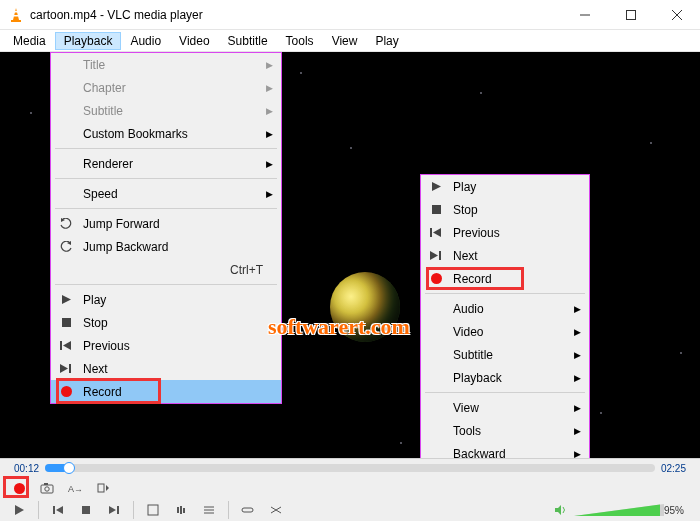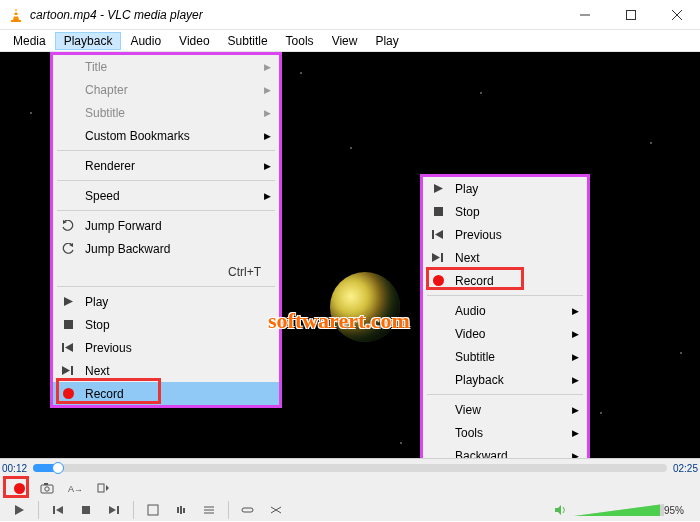--- a/index.html
+++ b/index.html
@@ -1,42 +1,42 @@
 <!DOCTYPE html>
 <html><head>
 <meta charset="utf-8">
 <style>
   * { box-sizing: border-box; margin: 0; padding: 0; }
   body { font-family: "Segoe UI", Tahoma, sans-serif; font-size: 12px; background: #fff; width: 700px; height: 522px; overflow: hidden; position: relative; }
-  .titlebar { height: 30px; display: flex; align-items: center; justify-content: space-between; background: #fff; border-bottom: 1px solid #e5e5e5; font-style: italic; }
+  .titlebar { height: 30px; display: flex; align-items: center; justify-content: space-between; background: #fff; border-bottom: 1px solid #e5e5e5; }
   .title-left { display: flex; align-items: center; gap: 6px; padding-left: 8px; }
   .vlc-cone { width: 16px; height: 16px; }
   .title-text { color: #000; }
   .win-controls { display: flex; }
   .win-btn { width: 46px; height: 30px; display: flex; align-items: center; justify-content: center; color: #333; }
   .menubar { display: flex; align-items: center; height: 22px; background: #fff; border-bottom: 1px solid #e5e5e5; padding-left: 4px; }
   .menu-item { padding: 2px 9px; color: #000; }
   .menu-item.open { background: #cce8ff; border: 1px solid #99d1ff; padding: 1px 8px; }
   .video-area { position: relative; width: 700px; height: 406px; background: #000; overflow: hidden; }
   .stars { position:absolute; inset:0; }
   .star { position:absolute; width:2px; height:2px; background:#889; border-radius:50%; opacity:0.8; }
   .planet { position:absolute; left: 330px; top: 220px; width: 70px; height: 70px; border-radius:50%; background: radial-gradient(circle at 30% 35%, #fcf08a 0%, #d7c440 25%, #9b7a1f 45%, #3b5a1f 65%, #132718 95%); box-shadow: inset -12px -10px 20px rgba(0,0,0,0.8); }
-  .dropdown { position:absolute; background:#f0f0f0; border:3px solid #d946ef; box-shadow: 3px 3px 6px rgba(0,0,0,0.25); font-size:12px; }
+  .dropdown { position:absolute; background:#f0f0f0; border:1px solid #d946ef; box-shadow: 3px 3px 6px rgba(0,0,0,0.25); font-size:12px; }
   .dd-item { display:flex; align-items:center; height:23px; padding: 0 28px 0 6px; gap:8px; color:#000; position:relative; }
   .dd-item.disabled { color:#8a8a8a; }
   .dd-item.selected { background:#90c8f6; }
   .dd-sep { height:1px; background:#d0d0d0; margin: 3px 4px; }
   .dd-icon { width:18px; display:flex; align-items:center; justify-content:center; }
   .dd-arrow { position:absolute; right:8px; color: inherit; font-size:9px; }
   .dd-shortcut { position:absolute; right:18px; color:#333; }
   .record-dot { width:11px; height:11px; background:#e11; border-radius:50%; }
   .red-box { border: 3px solid #e33; position:absolute; pointer-events:none; }
-  .watermark { position:absolute; left: 268px; top: 256px; font-family: Georgia, serif; font-size: 22px; font-weight: 600; color: #ff6a00; text-shadow: -1px -1px 0 #fff, 1px -1px 0 #fff, -1px 1px 0 #fff, 1px 1px 0 #fff; z-index: 50; }
+  .watermark { position:absolute; left: 268px; top: 262px; font-family: Georgia, serif; font-size: 22px; font-weight: 600; color: #ff6a00; text-shadow: -1px -1px 0 #fff, 1px -1px 0 #fff, -1px 1px 0 #fff, 1px 1px 0 #fff; z-index: 50; }
   .controls { background:#efefef; border-top:1px solid #d0d0d0; }
-  .seek-row { display:flex; align-items:center; height:18px; padding: 2px 2px; gap:6px; font-size:10px; color:#003a8c; }
+  .seek-row { display:flex; align-items:center; height:18px; padding: 2px 14px; gap:6px; font-size:10px; color:#003a8c; }
   .seek-bar { flex:1; height:8px; background:#d9d9d9; border-radius:4px; position:relative; }
   .seek-fill { position:absolute; left:0; top:0; bottom:0; width:4%; background:#3399ff; border-radius:4px; }
   .seek-knob { position:absolute; left:4%; top:-2px; width:12px; height:12px; background:#fff; border:1px solid #3399ff; border-radius:50%; transform:translateX(-50%); }
   .adv-row, .main-row { display:flex; align-items:center; height:22px; padding: 0 6px; gap:2px; }
   .ctrl-btn { width:26px; height:20px; display:flex; align-items:center; justify-content:center; border:1px solid transparent; color:#444; }
   .vsep { width:1px; height:18px; background:#c8c8c8; margin:0 4px; }
   .volume { display:flex; align-items:center; margin-left:auto; }
   .vol-bar { width:90px; height:12px; position:relative; }
   .vol-tri { width:0; height:0; border-left:90px solid transparent; border-bottom:12px solid #d0d0d0; position:absolute; }
   .vol-fill-wrap { position:absolute; left:0; top:0; width:86px; height:12px; overflow:hidden; }

